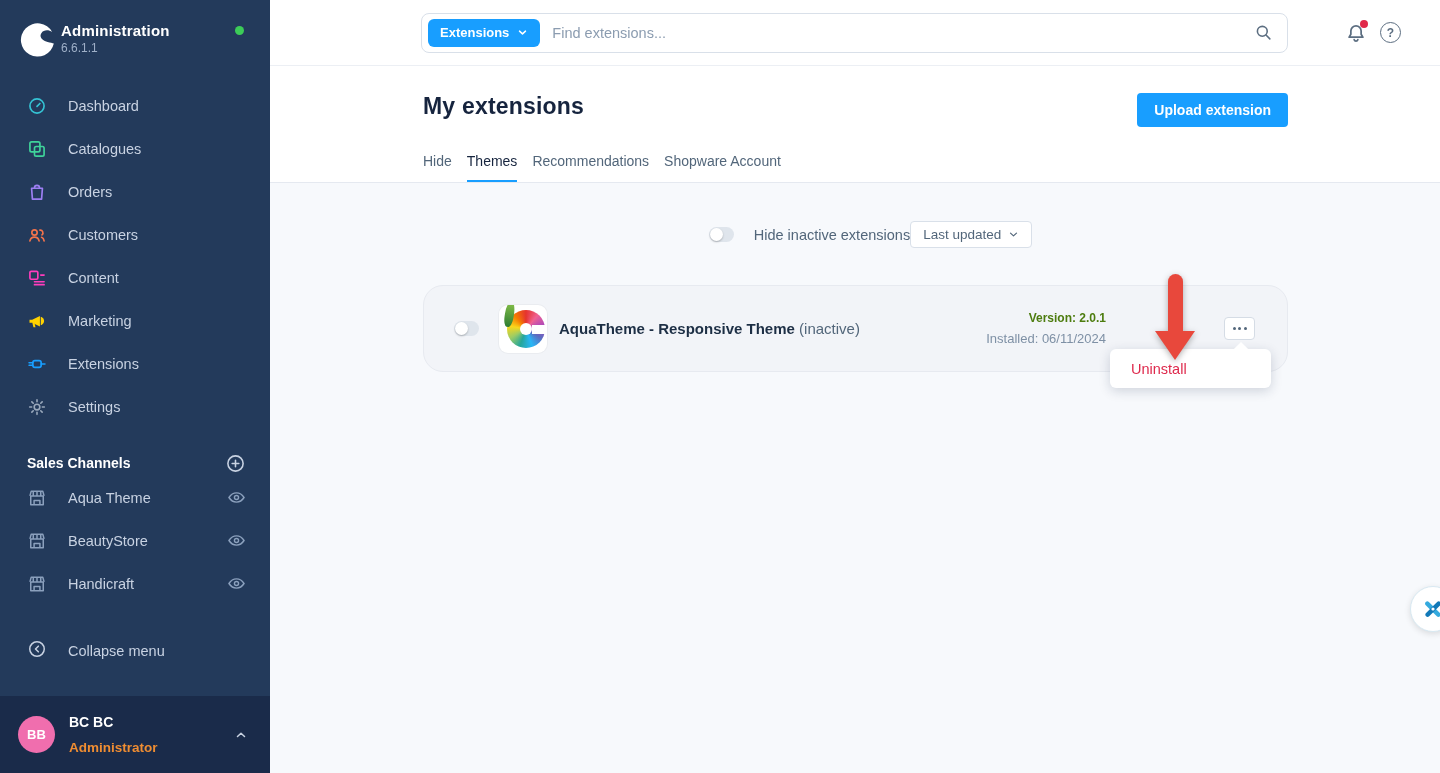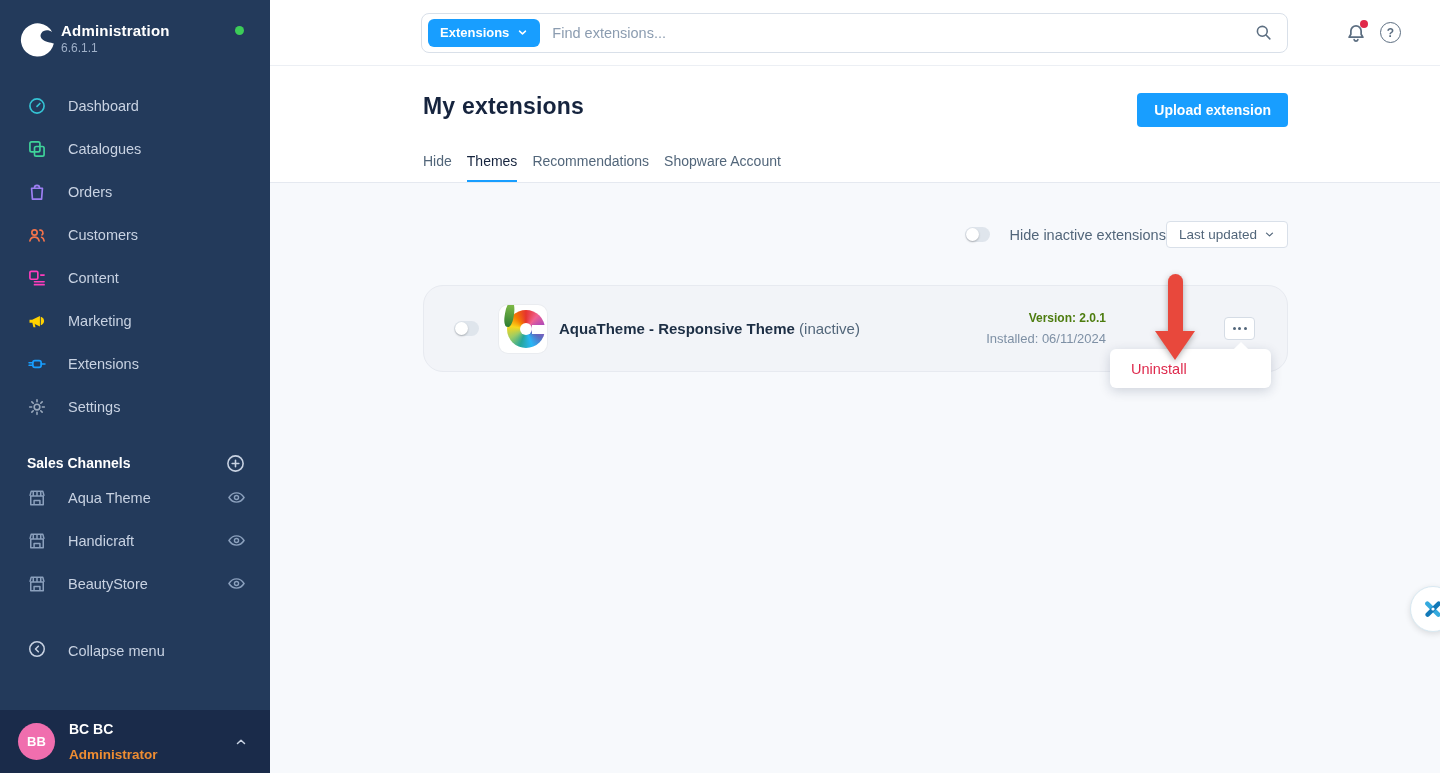--- a/index.html
+++ b/index.html
@@ -25,21 +25,21 @@
   .sc-header .lbl { color:#fff; font-weight:bold; font-size:14px; }
   .sc-header .ic-right { margin-left:auto; display:flex; }
   .sc-item { display:flex; align-items:center; height:43px; padding:0 24px 0 27px; font-size:14.5px; cursor:pointer; }
   .sc-item .ic { width:20px; height:20px; display:flex; }
   .sc-item .lbl { margin-left:21px; }
   .sc-item .eye { margin-left:auto; display:flex; cursor:pointer; }
 
   .collapse-row { display:flex; align-items:center; height:43px; padding:0 24px 0 27px; margin-top:24px; font-size:14.5px; cursor:pointer; }
   .collapse-row .lbl { margin-left:21px; }
 
-  .sb-user { margin-top:auto; height:63px; background:#1a2b4a; display:flex; align-items:center; padding:0 22px 0 18px; cursor:pointer; }
+  .sb-user { margin-top:auto; height:77px; background:#1a2b4a; display:flex; align-items:center; padding:0 22px 0 18px; cursor:pointer; }
   .avatar { width:37px; height:37px; border-radius:50%; background:#f06eae; color:#fff; font-size:13px; font-weight:bold; display:flex; align-items:center; justify-content:center; }
   .user-meta { margin-left:14px; }
   .user-name { color:#fff; font-weight:bold; font-size:14px; }
   .user-role { color:#ef8d32; font-size:13.5px; font-weight:bold; margin-top:10px; }
   .sb-user .chev { margin-left:auto; display:flex; }
 
   
   .main { flex:1; display:flex; flex-direction:column; background:#fff; }
 
   .topbar { height:66px; flex:0 0 66px; display:flex; align-items:center; padding-left:151px; padding-right:39px; border-bottom:1px solid #eceff4; background:#fff; }
@@ -56,21 +56,21 @@
   .page-title { font-size:23px; font-weight:bold; color:#16243e; letter-spacing:.2px; }
   .upload-btn { background:#189eff; color:#fff; border:none; font-family:inherit; font-weight:bold; font-size:14px; height:34px; padding:0 17px; border-radius:4px; cursor:pointer; }
 
   .tabs-wrap { border-bottom:1px solid #e5e9f0; padding-left:153px; margin-top:26px; background:#fff; }
   .tabs { display:flex; gap:15px; }
   .tab { font-size:14px; color:#52667a; padding-bottom:11px; cursor:pointer; border-bottom:2px solid transparent; }
   .tab.active { color:#16243e; border-bottom-color:#189eff; }
 
   .content { flex:1; background:#f7f9fc; position:relative; }
 
-  .filter-row { margin:38px 152px 0 153px; display:flex; align-items:center; justify-content:flex-end; height:27px; }
+  .filter-row { margin:38px 152px 0 153px; display:flex; align-items:center; justify-content:center; height:27px; }
   .filter-left { display:flex; align-items:center; padding-left:30px; gap:20px; }
   .filter-label { font-size:14.5px; color:#52667a; }
   .sort-btn { background:#fff; border:1px solid #d9e0e9; border-radius:4px; height:27px; padding:0 12px; font-family:inherit; font-size:13.5px; color:#52667a; display:flex; align-items:center; gap:7px; cursor:pointer; }
 
   .toggle { width:25px; height:15px; border-radius:8px; background:#dfe5ec; position:relative; cursor:pointer; flex:0 0 25px; }
   .toggle .knob { position:absolute; left:1px; top:1px; width:13px; height:13px; border-radius:50%; background:#fff; box-shadow:0 1px 2px rgba(0,0,0,.25); }
 
   .ext-card { margin:37px 152px 0 153px; height:87px; background:#f2f4f8; border:1px solid #e7eaf0; border-radius:20px; display:flex; align-items:center; padding-left:30px; }
   .ext-logo { width:48px; height:48px; margin-left:20px; background:#fff; border-radius:9px; position:relative; overflow:hidden; box-shadow:0 0 0 1px rgba(0,0,0,.03); }
   .ext-logo .ring { position:absolute; left:8px; top:5px; width:38px; height:38px; border-radius:50%;
@@ -221,37 +221,37 @@
       </span>
     </div>
     <div class="sc-item">
       <span class="ic">
         <svg width="20" height="20" viewBox="0 0 24 24" fill="none" stroke="#8ba0bd" stroke-width="1.8" stroke-linejoin="round">
             <path d="M4.5 9.5h15V20h-15z"></path>
             <path d="M3.5 9.5L5 4h14l1.5 5.5M7.5 4v5.5M12 4v5.5M16.5 4v5.5"></path>
             <path d="M8.5 20v-5h7v5"></path>
           </svg>
       </span>
-      <span class="lbl">Handicraft</span>
+      <span class="lbl">BeautyStore</span>
       <span class="eye">
         <svg width="19" height="19" viewBox="0 0 24 24" fill="none" stroke="#8ba0bd" stroke-width="1.8">
             <path d="M2.5 12s3.6-5.8 9.5-5.8S21.5 12 21.5 12 17.9 17.8 12 17.8 2.5 12 2.5 12z"></path>
             <circle cx="12" cy="12" r="2.6"></circle>
           </svg>
       </span>
     </div>
     <div class="sc-item">
       <span class="ic">
         <svg width="20" height="20" viewBox="0 0 24 24" fill="none" stroke="#8ba0bd" stroke-width="1.8" stroke-linejoin="round">
             <path d="M4.5 9.5h15V20h-15z"></path>
             <path d="M3.5 9.5L5 4h14l1.5 5.5M7.5 4v5.5M12 4v5.5M16.5 4v5.5"></path>
             <path d="M8.5 20v-5h7v5"></path>
           </svg>
       </span>
-      <span class="lbl">BeautyStore</span>
+      <span class="lbl">Handicraft</span>
       <span class="eye">
         <svg width="19" height="19" viewBox="0 0 24 24" fill="none" stroke="#8ba0bd" stroke-width="1.8">
             <path d="M2.5 12s3.6-5.8 9.5-5.8S21.5 12 21.5 12 17.9 17.8 12 17.8 2.5 12 2.5 12z"></path>
             <circle cx="12" cy="12" r="2.6"></circle>
           </svg>
       </span>
     </div>
 
     <div class="collapse-row">
       <span class="ic">

